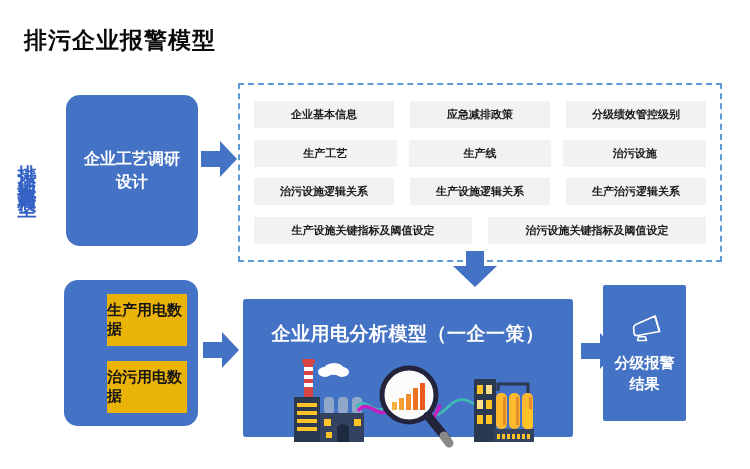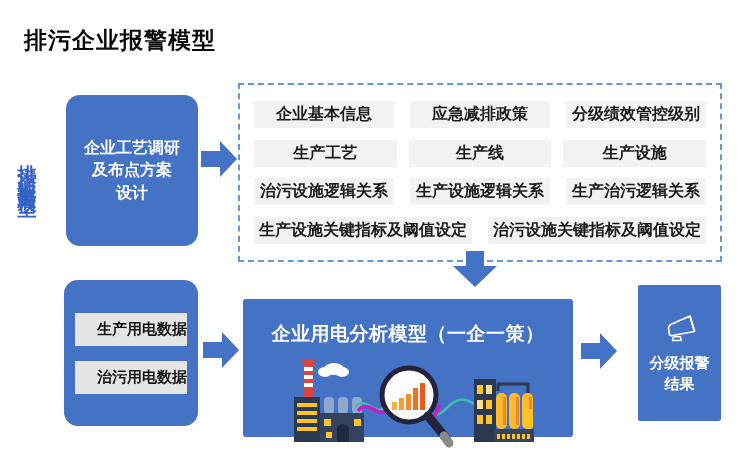--- a/index.html
+++ b/index.html
@@ -28,80 +28,79 @@
   .dashed-panel{
     position:absolute; left:238px; top:83px; width:484px; height:179px;
     border:2px dashed #5e9ad4; box-sizing:border-box; background:#fff;
     display:flex; flex-direction:column; justify-content:space-evenly;
     padding:4px 14px;
   }
   .panel-row{ display:flex; gap:16px; }
   .panel-row.r2{ gap:12px; }
   .panel-item{
     flex:1; height:27px; background:#F2F2F2; color:#1a1a1a;
-    font-size:16px; font-weight:700; white-space:nowrap;
+    font-size:11px; font-weight:700; white-space:nowrap;
     display:flex; align-items:center; justify-content:center;
   }
   .down-arrow{ left:453px; top:251px; z-index:3; }
   .data-box{
     position:absolute; left:64px; top:280px; width:134px; height:146px;
     border-radius:14px; display:flex; flex-direction:column;
     justify-content:center; gap:15px; padding:0 11px; box-sizing:border-box;
   }
   .data-item{
-    background:#e5e5e5; color:#141414; font-size:15px; font-weight:700;
-    text-align:right; padding:7px 0;
+    background:#eab308; color:#141414; font-size:15px; font-weight:700;
+    text-align:left; padding:7px 0;margin-left:32px;
   }
   .model-box{
     position:absolute; left:243px; top:285px; width:330px; height:138px;
     background:#4472C4; border-radius:3px;margin-top:14px;
   }
   .model-title{
     color:#fff; font-weight:700; font-size:19px; text-align:center; margin-top:22px;
     letter-spacing:0.5px;
   }
   .model-icons{ position:absolute; left:43px; top:58px; overflow:visible; }
   .result-box{
-    position:absolute; left:638px; top:285px; width:83px; height:136px;
+    position:absolute; left:603px; top:285px; width:83px; height:136px;
     border-radius:2px; display:flex; flex-direction:column;
     align-items:center; justify-content:center; gap:7px;
     font-size:15px; text-align:center; line-height:1.35;
   }
 </style>
 </head>
 <body>
 
 <div class="canvas">
 
   <div class="main-title">排污企业报警模型</div>
 
   <div class="side-label">排污企业报警模型</div>
 
   <div class="blue-box survey-box">
     <span>企业工艺调研</span>
-    <span>及布点方案</span>
     <span>设计</span>
   </div>
 
   <div class="arrow" style="left:201px; top:139px;">
     <svg width="36" height="40" viewBox="0 0 36 40">
         <polygon points="0,12 19,12 19,2 36,20 19,38 19,28 0,28" fill="#4472C4"></polygon>
       </svg>
   </div>
 
   <div class="dashed-panel">
     <div class="panel-row">
       <div class="panel-item">企业基本信息</div>
       <div class="panel-item">应急减排政策</div>
       <div class="panel-item">分级绩效管控级别</div>
     </div>
     <div class="panel-row r2">
       <div class="panel-item">生产工艺</div>
       <div class="panel-item">生产线</div>
-      <div class="panel-item">生产设施</div>
+      <div class="panel-item">治污设施</div>
     </div>
     <div class="panel-row">
       <div class="panel-item">治污设施逻辑关系</div>
       <div class="panel-item">生产设施逻辑关系</div>
       <div class="panel-item">生产治污逻辑关系</div>
     </div>
     <div class="panel-row">
       <div class="panel-item">生产设施关键指标及阈值设定</div>
       <div class="panel-item">治污设施关键指标及阈值设定</div>
     </div>

